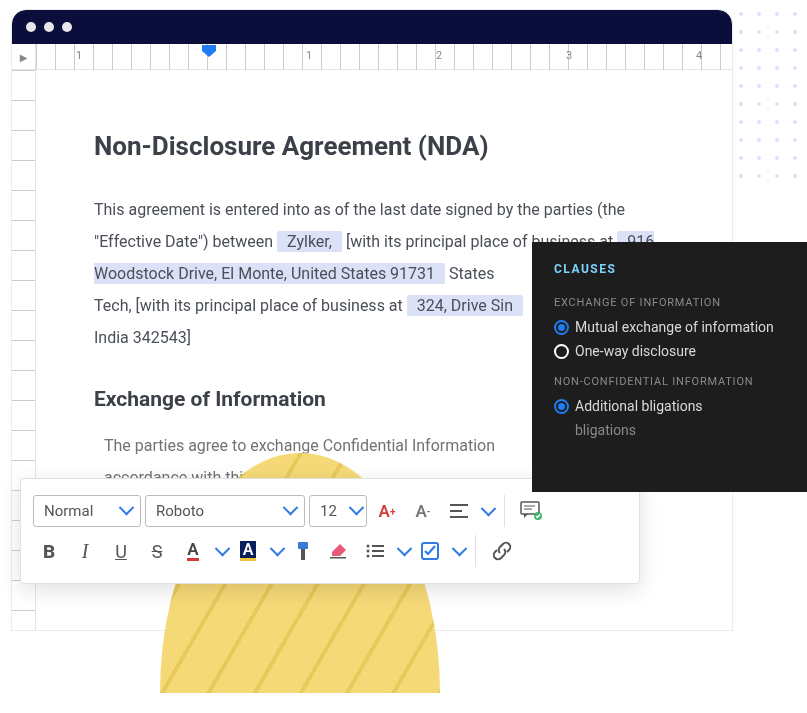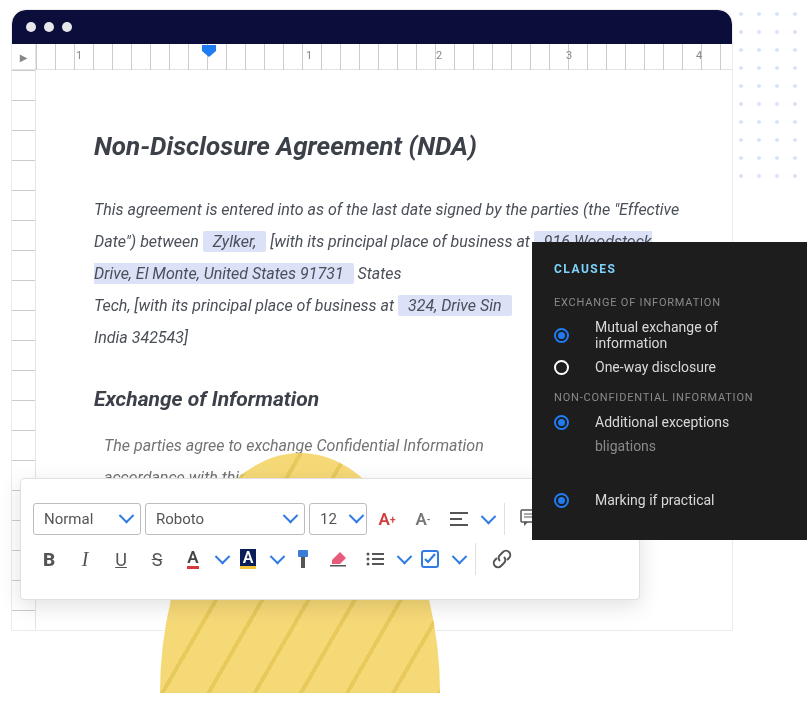--- a/index.html
+++ b/index.html
@@ -51,21 +51,21 @@
     flex: 1; height: 26px; position: relative; overflow: hidden;
     background: repeating-linear-gradient(to right, #ccc 0 1px, transparent 1px 19px);
   }
   .ruler .num { position: absolute; top: 5px; font-size: 11px; color: #888; }
   .ruler .marker {
     position: absolute; top: 1px; left: 166px;
     width: 14px; height: 12px;
     background: #1f7cf2;
     clip-path: polygon(50% 100%, 0 50%, 0 0, 100% 0, 100% 50%);
   }
-  .editor-area { display: flex; height: 560px; font-style: italic; }
+  .editor-area { display: flex; height: 560px; }
   .side-ruler {
     width: 24px; border-right: 1px solid #e4e4e4;
     background: repeating-linear-gradient(to bottom, #ccc 0 1px, transparent 1px 30px);
   }
   .page {
     flex: 1;
     padding: 50px 48px 20px 58px;
     color: #4a4f58;
     font-size: 16px;
     line-height: 2;
@@ -92,21 +92,21 @@
   }
   
   .toolbar {
     position: absolute;
     left: 20px; top: 478px;
     width: 620px;
     background: #fff;
     border: 1px solid #e0e0e0;
     border-radius: 4px;
     box-shadow: 0 6px 22px rgba(0,0,0,0.12);
-    padding: 20px 12px;
+    padding: 12px 12px;
     z-index: 4;
   }
   .tb-row { display: flex; align-items: center; gap: 4px; height: 40px; }
   .sel {
     height: 32px; border: 1px solid #bcbcbc; border-radius: 3px;
     background: #fff;
     display: inline-flex; align-items: center; justify-content: space-between;
     padding: 0 8px 0 10px; color: #555; font-size: 15px;
     gap: 10px;
   }
@@ -129,21 +129,21 @@
     right: 0; top: 242px;
     width: 275px;
     background: #1d1d1d;
     color: #d9d9d9;
     padding: 20px 22px 24px;
     z-index: 5;
     font-size: 14px;
   }
   .panel-title { font-size: 12px; letter-spacing: 1.5px; color: #7dd3fc; font-weight: 700; margin-bottom: 20px; }
   .panel-group { font-size: 11px; letter-spacing: .8px; color: #8a8a8a; margin: 16px 0 10px; }
-  .opt { display: flex; align-items: center; gap: 26px; margin: 8px 0; font-size: 14px; }
+  .opt { display: flex; align-items: center; gap: 6px; margin: 8px 0; font-size: 14px; }
   .radio {
     width: 15px; height: 15px; border-radius: 50%; border: 2px solid #fff;
     display: inline-flex; align-items: center; justify-content: center;
     flex-shrink: 0;
   }
   .radio.filled::after { content: ''; width: 7px; height: 7px; background: #1f7cf2; border-radius: 50%; }
   .radio.sel-ring { border-color: #1f7cf2; }
   .opt.cut { color: #8a8a8a; }
 </style>
 </head>
@@ -290,25 +290,21 @@
     <span>Mutual exchange of information</span>
   </div>
   <div class="opt">
     <span class="radio"></span>
     <span>One-way disclosure</span>
   </div>
 
   <div class="panel-group">NON-CONFIDENTIAL INFORMATION</div>
   <div class="opt">
     <span class="radio sel-ring filled"></span>
-    <span>Additional exceptions</span>
+    <span>Additional bligations</span>
   </div>
   <div class="opt cut">
     <span style="width:15px"></span>
     <span>bligations</span>
   </div>
 
   <div style="height:22px"></div>
-  <div class="opt">
-    <span class="radio sel-ring filled"></span>
-    <span>Marking if practical</span>
-  </div>
 </div>
 
 </body></html>

